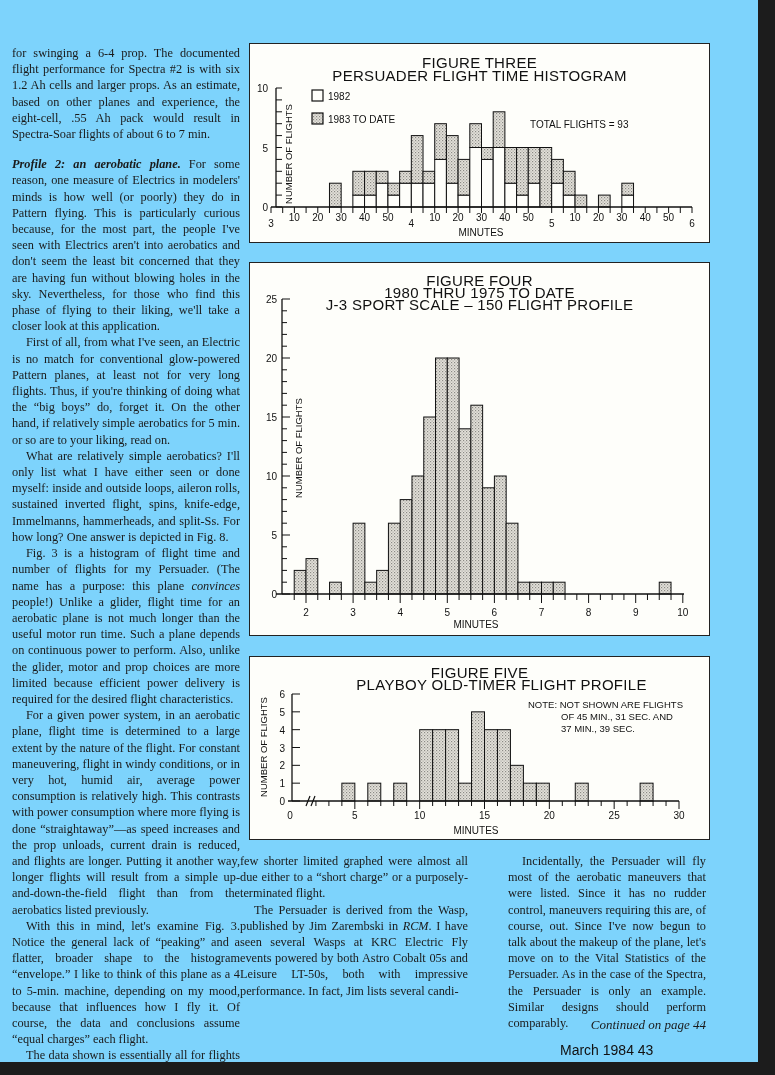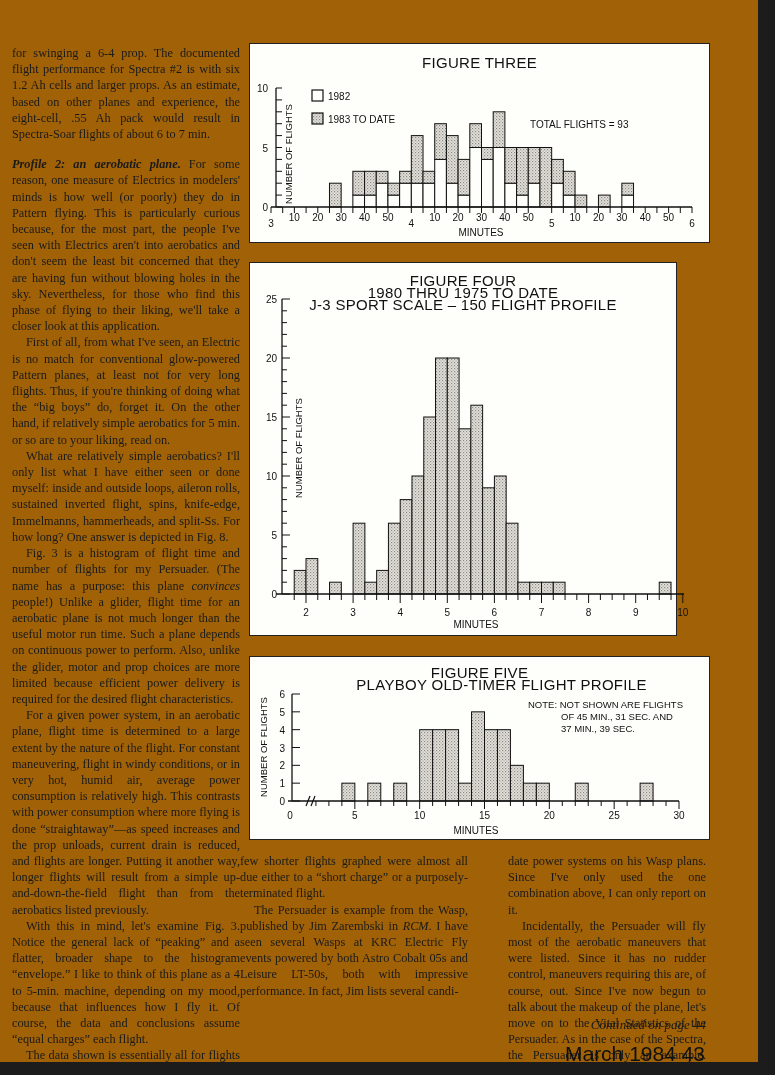--- a/index.html
+++ b/index.html
@@ -1,59 +1,59 @@
 <!DOCTYPE html>
 <html><head>
 <meta charset="utf-8">
 <style>
   html,body{margin:0;padding:0;}
   body{width:775px;height:1075px;background:#1c1c1c;position:relative;overflow:hidden;font-family:"Liberation Serif",serif;}
-  .page{position:absolute;left:0;top:0;width:758px;height:1062px;background:#a16207;overflow:hidden;}
+  .page{position:absolute;left:0;top:0;width:758px;height:1062px;background:#7dd3fc;overflow:hidden;}
   .col{position:absolute;font-size:12.3px;line-height:16.2px;color:#1a1a1a;text-align:justify;}
   .col p{margin:0;text-indent:14px;}
   .col p.noind{text-indent:0;}
   .col p.gap{margin-top:14px;}
   .col b{font-weight:bold;font-style:italic;}
   .col1{left:12px;top:45px;width:228px;}
   .col2{left:240px;top:853px;width:228px;}
   .col3{left:508px;top:853px;width:198px;}
   .fig{position:absolute;background:#fefefa;border:1.5px solid #222;box-sizing:border-box;}
   .fig svg{position:absolute;left:0;top:0;}
   .fig-title{position:absolute;left:0;right:0;text-align:center;font-family:"Liberation Sans",sans-serif;font-size:15px;line-height:13px;color:#111;letter-spacing:0.3px;}
   .axis-text{font-family:"Liberation Sans",sans-serif;font-size:10px;fill:#111;}
   .small-text{font-family:"Liberation Sans",sans-serif;font-size:9.5px;fill:#111;}
   .continued{position:absolute;left:508px;top:1017px;width:198px;text-align:right;font-style:italic;font-size:13px;color:#1a1a1a;}
-  .footer{position:absolute;left:560px;top:1042px;width:150px;text-align:center;font-family:"Liberation Sans",sans-serif;font-size:21px;color:#111;height:20px;overflow:hidden;}
+  .footer{position:absolute;left:560px;top:1042px;width:150px;text-align:left;font-family:"Liberation Sans",sans-serif;font-size:14px;color:#111;height:20px;overflow:hidden;}
 </style>
 </head>
 <body>
 
 <div class="page">
 
   <div class="col col1" id="col1">
       <p class="noind"><span>for swinging a 6-4 prop. The documented flight performance for Spectra #2 is with six 1.2 Ah cells and larger props. As an estimate, based on other planes and experience, the eight-cell, .55 Ah pack would result in Spectra-Soar flights of about 6 to 7 min.</span></p>
       <p class="noind gap"><b>Profile 2: an aerobatic plane.</b><span> For some reason, one measure of Electrics in modelers' minds is how well (or poorly) they do in Pattern flying. This is particularly curious because, for the most part, the people I've seen with Electrics aren't into aerobatics and don't seem the least bit concerned that they are having fun without blowing holes in the sky. Nevertheless, for those who find this phase of flying to their liking, we'll take a closer look at this application.</span></p>
       <p><span>First of all, from what I've seen, an Electric is no match for conventional glow-powered Pattern planes, at least not for very long flights. Thus, if you're thinking of doing what the “big boys” do, forget it. On the other hand, if relatively simple aerobatics for 5 min. or so are to your liking, read on.</span></p>
       <p><span>What are relatively simple aerobatics? I'll only list what I have either seen or done myself: inside and outside loops, aileron rolls, sustained inverted flight, spins, knife-edge, Immelmanns, hammerheads, and split-Ss. For how long? One answer is depicted in Fig. 8.</span></p>
       <p><span>Fig. 3 is a histogram of flight time and number of flights for my Persuader. (The name has a purpose: this plane </span><i>convinces</i><span> people!) Unlike a glider, flight time for an aerobatic plane is not much longer than the useful motor run time. Such a plane depends on continuous power to perform. Also, unlike the glider, motor and prop choices are more limited because efficient power delivery is required for the desired flight characteristics.</span></p>
       <p><span>For a given power system, in an aerobatic plane, flight time is determined to a large extent by the nature of the flight. For constant maneuvering, flight in windy conditions, or in very hot, humid air, average power consumption is relatively high. This contrasts with power consumption where more flying is done “straightaway”—as speed increases and the prop unloads, current drain is reduced, and flights are longer. Putting it another way, longer flights will result from a simple up-and-down-the-field flight than from the aerobatics listed previously.</span></p>
       <p><span>With this in mind, let's examine Fig. 3. Notice the general lack of “peaking” and a flatter, broader shape to the histogram “envelope.” I like to think of this plane as a 4 to 5-min. machine, depending on my mood, because that influences how I fly it. Of course, the data and conclusions assume “equal charges” each flight.</span></p>
       <p><span>The data shown is essentially all for flights resulting from my “conservative charge.” In a limited number of cases where I chose to “digital charge,” the resulting flight was about ½ min. longer than the apparent average of 4½ min. The relatively</span></p>
     </div>
   <div class="col col2" id="col2">
-      <p class="noind"><span>few shorter flights graphed were almost all due either to a “short charge” or a purposely-terminated flight.</span></p>
-      <p><span>The Persuader is example from the Wasp, published by Jim Zarembski in </span><i>RCM</i><span>. I have seen several Wasps at KRC Electric Fly events powered by both Astro Cobalt 05s and Leisure LT-50s, both with impressive performance. In fact, Jim lists several candi-</span></p>
+      <p class="noind"><span>few shorter limited graphed were almost all due either to a “short charge” or a purposely-terminated flight.</span></p>
+      <p><span>The Persuader is derived from the Wasp, published by Jim Zarembski in </span><i>RCM</i><span>. I have seen several Wasps at KRC Electric Fly events powered by both Astro Cobalt 05s and Leisure LT-50s, both with impressive performance. In fact, Jim lists several candi-</span></p>
     </div>
   <div class="col col3" id="col3">
-      <p class="noind"><span>date power systems on his Wasp plans. Since I've only used the one combination above, I can only report on it.</span></p>
       <p><span>Incidentally, the Persuader will fly most of the aerobatic maneuvers that were listed. Since it has no rudder control, maneuvers requiring this are, of course, out. Since I've now begun to talk about the makeup of the plane, let's move on to the Vital Statistics of the Persuader. As in the case of the Spectra, the Persuader is only an example. Similar designs should perform comparably.</span></p>
     </div>
 
   <div class="fig" id="fig3" style="left:249px;top:43px;width:461px;height:200px;">
     <div class="fig-title" style="top:12px;">FIGURE THREE</div>
+    <div class="fig-title" style="top:25px;">PERSUADER FLIGHT TIME HISTOGRAM</div>
     <svg id="svg3" width="461" height="200">
         <defs>
           <pattern id="stip3" width="3" height="3" patternUnits="userSpaceOnUse">
             <rect width="3" height="3" fill="#e4e2da"></rect>
             <rect width="1.2" height="1.2" fill="#8b8a86"></rect>
             <rect x="1.5" y="1.5" width="1.2" height="1.2" fill="#a9a8a3"></rect>
           </pattern>
         </defs>
         <line x1="26" y1="44" x2="26" y2="163" stroke="#111" stroke-width="1.3"></line>
         <line x1="26" y1="163" x2="32" y2="163" stroke="#111" stroke-width="1"></line>
@@ -170,21 +170,21 @@
         <line x1="430.30555555555554" y1="163" x2="430.30555555555554" y2="169" stroke="#111" stroke-width="1"></line>
         <text x="231" y="192" class="axis-text" text-anchor="middle">MINUTES</text>
         <rect x="62" y="46" width="11" height="11" fill="#fefefa" stroke="#111" stroke-width="1.2"></rect>
         <text x="78" y="56" class="axis-text" text-anchor="start">1982</text>
         <rect x="62" y="69" width="11" height="11" fill="url(#stip3)" stroke="#111" stroke-width="1.2"></rect>
         <text x="78" y="79" class="axis-text" text-anchor="start">1983 TO DATE</text>
         <text x="280" y="84" class="axis-text" text-anchor="start">TOTAL FLIGHTS = 93</text>
       </svg>
   </div>
 
-  <div class="fig" id="fig4" style="left:249px;top:262px;width:428px;height:374px;">
+  <div class="fig" id="fig4" style="left:249px;top:262px;width:461px;height:374px;">
     <div class="fig-title" style="top:11px;">FIGURE FOUR</div>
     <div class="fig-title" style="top:23px;">1980 THRU 1975 TO DATE</div>
     <div class="fig-title" style="top:35px;">J-3 SPORT SCALE – 150 FLIGHT PROFILE</div>
     <svg id="svg4" width="461" height="374">
         <defs>
           <pattern id="stip4" width="3" height="3" patternUnits="userSpaceOnUse">
             <rect width="3" height="3" fill="#e4e2da"></rect>
             <rect width="1.2" height="1.2" fill="#8b8a86"></rect>
             <rect x="1.5" y="1.5" width="1.2" height="1.2" fill="#a9a8a3"></rect>
           </pattern>

